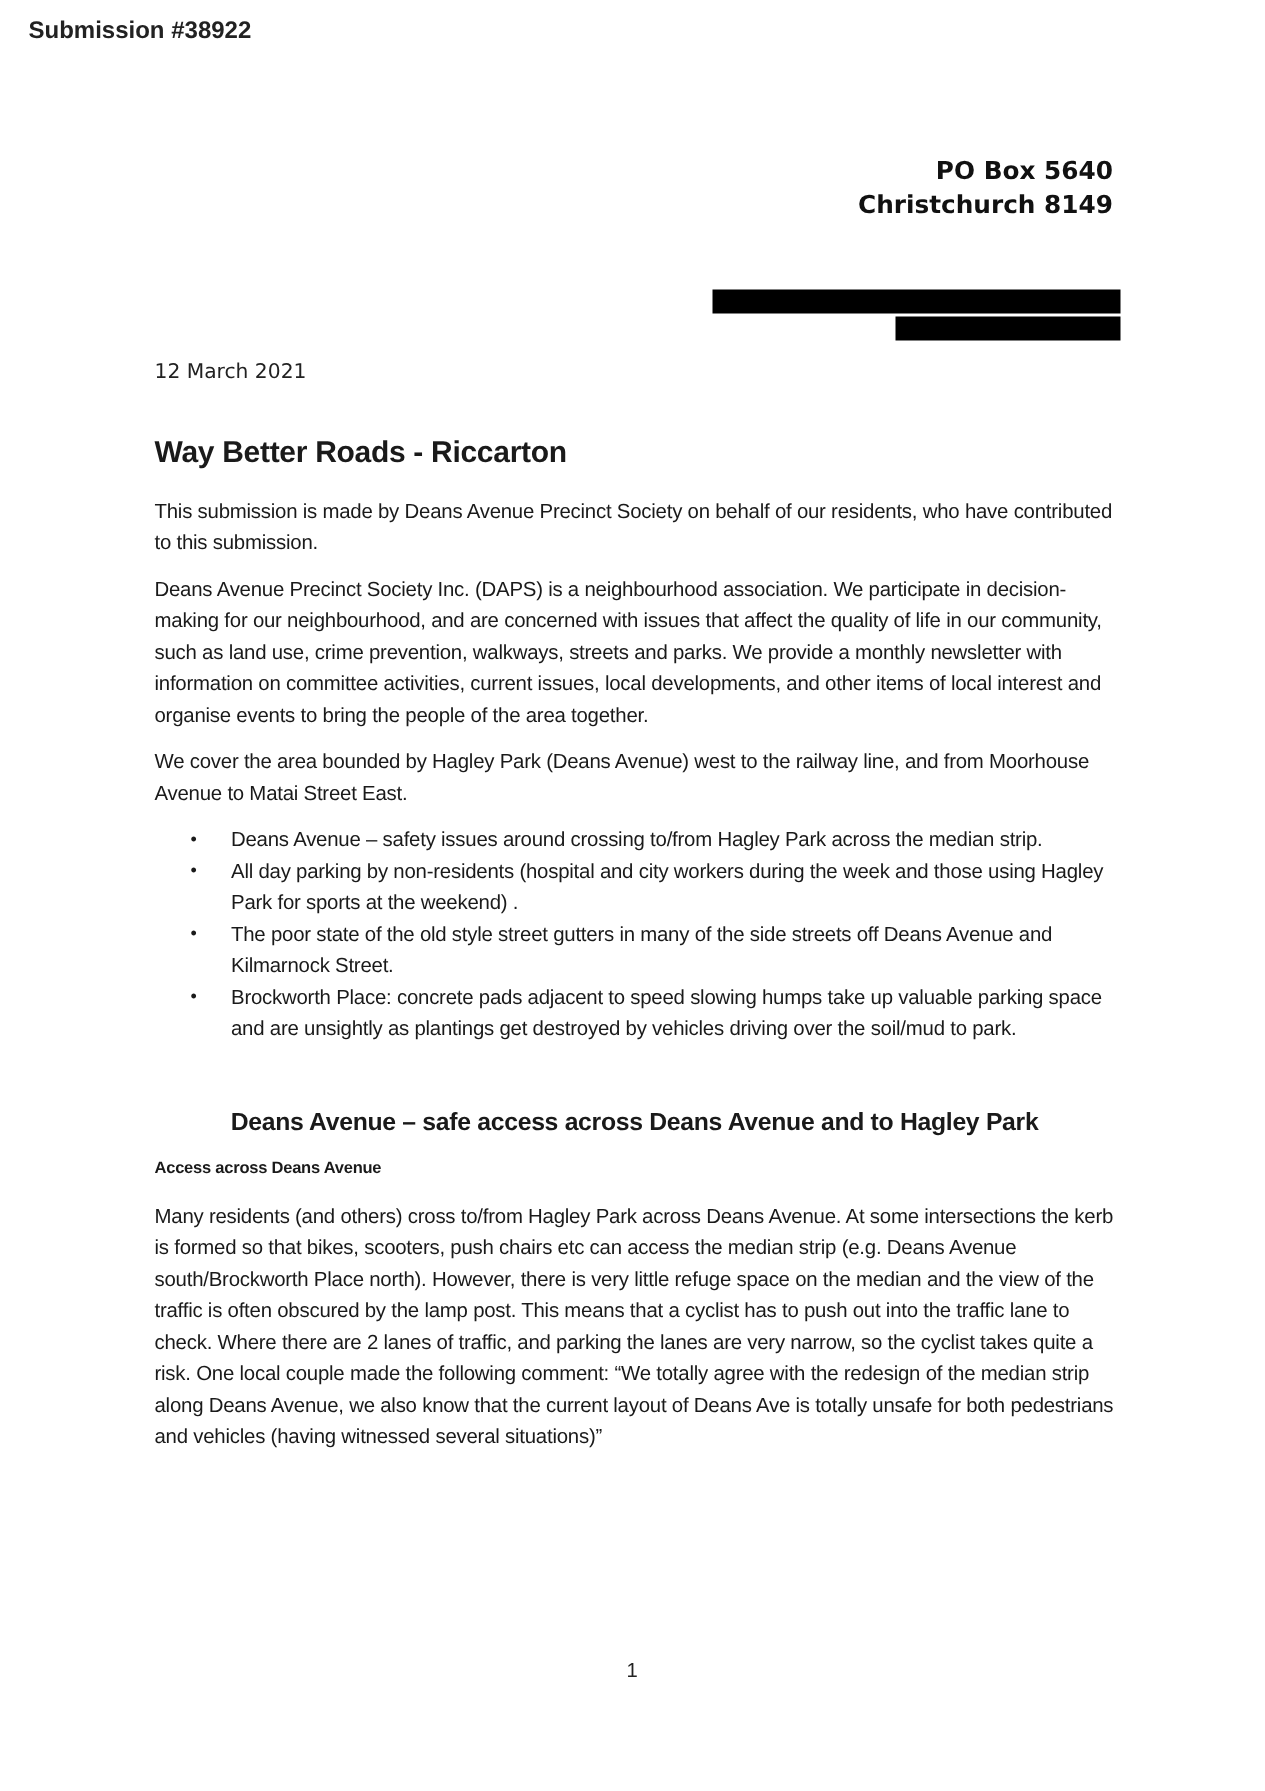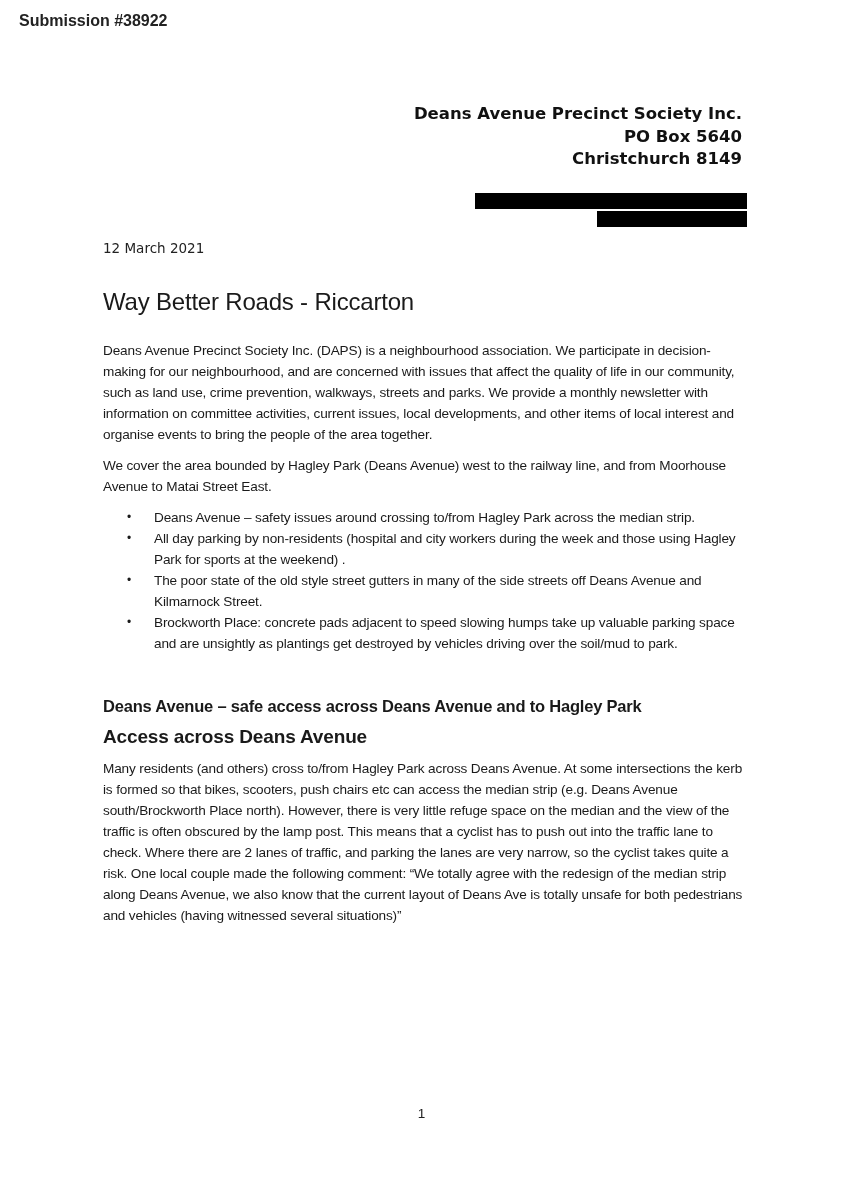--- a/index.html
+++ b/index.html
@@ -54,23 +54,23 @@
       left: 103px;
       top: 288px;
       width: 640px;
       font-family: "Liberation Sans", sans-serif;
       font-size: 13.6px;
       line-height: 21px;
       color: #1a1a1a;
       letter-spacing: -0.15px;
     }
     .content h1 {
-      font-size: 24px;
-      font-weight: normal;
-      margin: 0 0 24px 0;
+      font-size: 20px;
+      font-weight: bold;
+      margin: 0 0 14px 0;
       line-height: 28px;
       letter-spacing: -0.2px;
     }
     .content p {
       margin: 0 0 10px 0;
     }
     .content h3.key {
       font-size: 13.4px;
       font-weight: bold;
       margin: 40px 0 6px 0;
@@ -91,23 +91,24 @@
       left: 24px;
       top: 0;
       font-size: 12px;
     }
     .content h2 {
       font-size: 16.5px;
       font-weight: bold;
       margin: 40px 0 8px 0;
       line-height: 24px;
       letter-spacing: -0.2px;
+      text-align: center;
     }
     .content h4 {
-      font-size: 19px;
+      font-size: 11px;
       font-weight: bold;
       margin: 0 0 10px 0;
       line-height: 22px;
     }
     .page-number {
       position: absolute;
       left: 0;
       width: 843px;
       top: 1106px;
       text-align: center;
@@ -115,33 +116,33 @@
       font-size: 13.5px;
       color: #222;
     }
   </style>
 </head>
 <body>
 
 <div class="submission-id">Submission #38922</div>
 
 <div class="letterhead">
-  <div>Deans Avenue Precinct Society Inc.</div>
   <div>PO Box 5640</div>
   <div>Christchurch 8149</div>
 </div>
 
 <div class="redaction r1"></div>
 <div class="redaction r2"></div>
 
 <div class="date">12 March 2021</div>
 
 <div class="content">
   <h1>Way Better Roads - Riccarton</h1>
 
+  <p>This submission is made by Deans Avenue Precinct Society on behalf of our residents, who have contributed to this submission.</p>
   <p>Deans Avenue Precinct Society Inc. (DAPS) is a neighbourhood association. We participate in decision-making for our neighbourhood, and are concerned with issues that affect the quality of life in our community, such as land use, crime prevention, walkways, streets and parks.  We provide a monthly newsletter with information on committee activities, current issues, local developments, and other items of local interest and organise events to bring the people of the area together.</p>
   <p>We cover the area bounded by Hagley Park (Deans Avenue) west to the railway line, and from Moorhouse Avenue to Matai Street East.</p>
 
   <ul>
     <li>
       <span class="bullet">•</span>
       <span>Deans Avenue – safety issues around crossing to/from Hagley Park across the median strip.</span>
     </li>
     <li>
       <span class="bullet">•</span>

